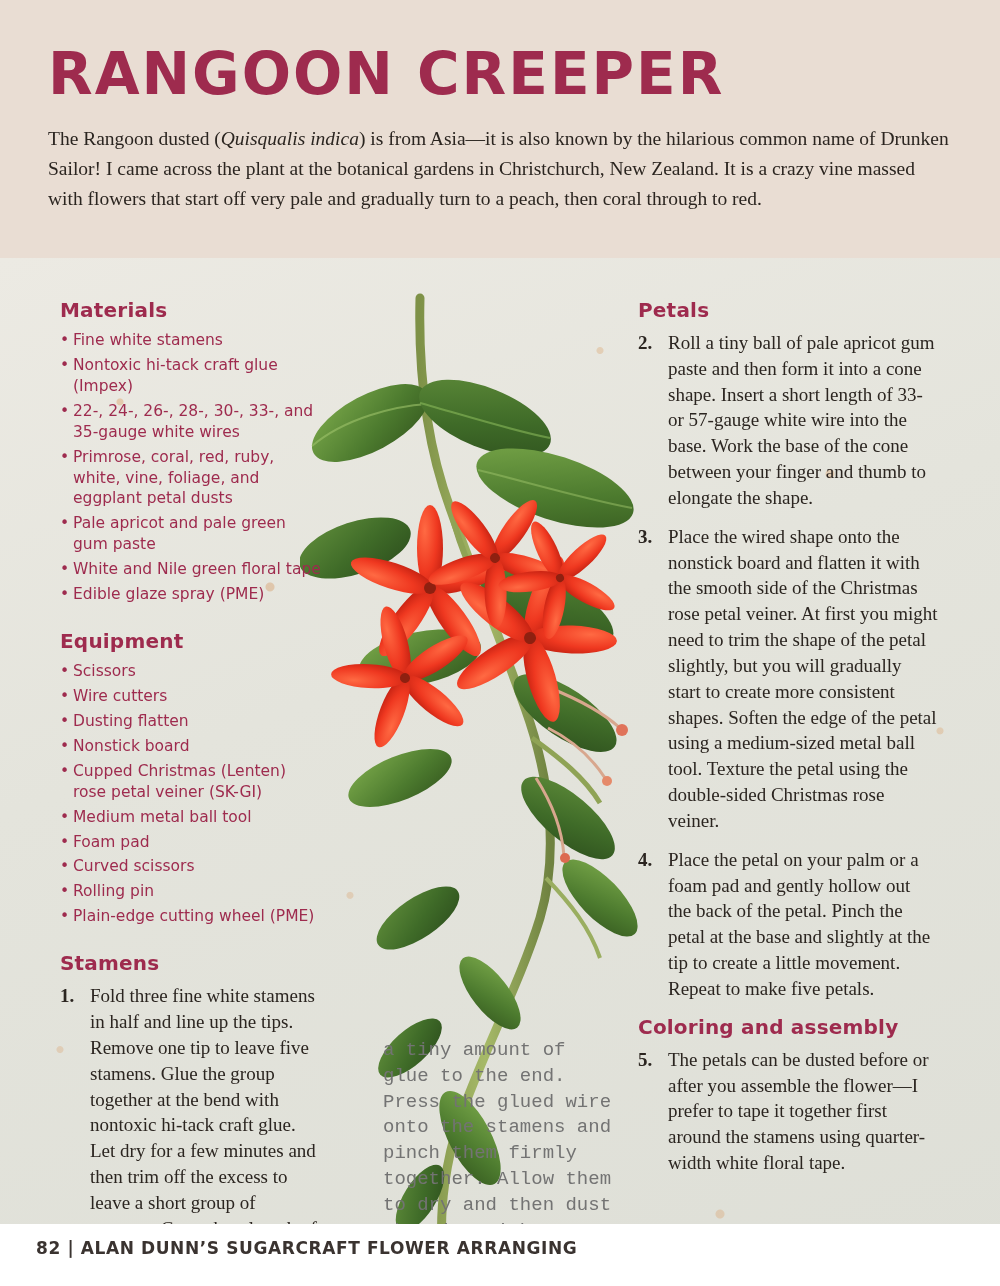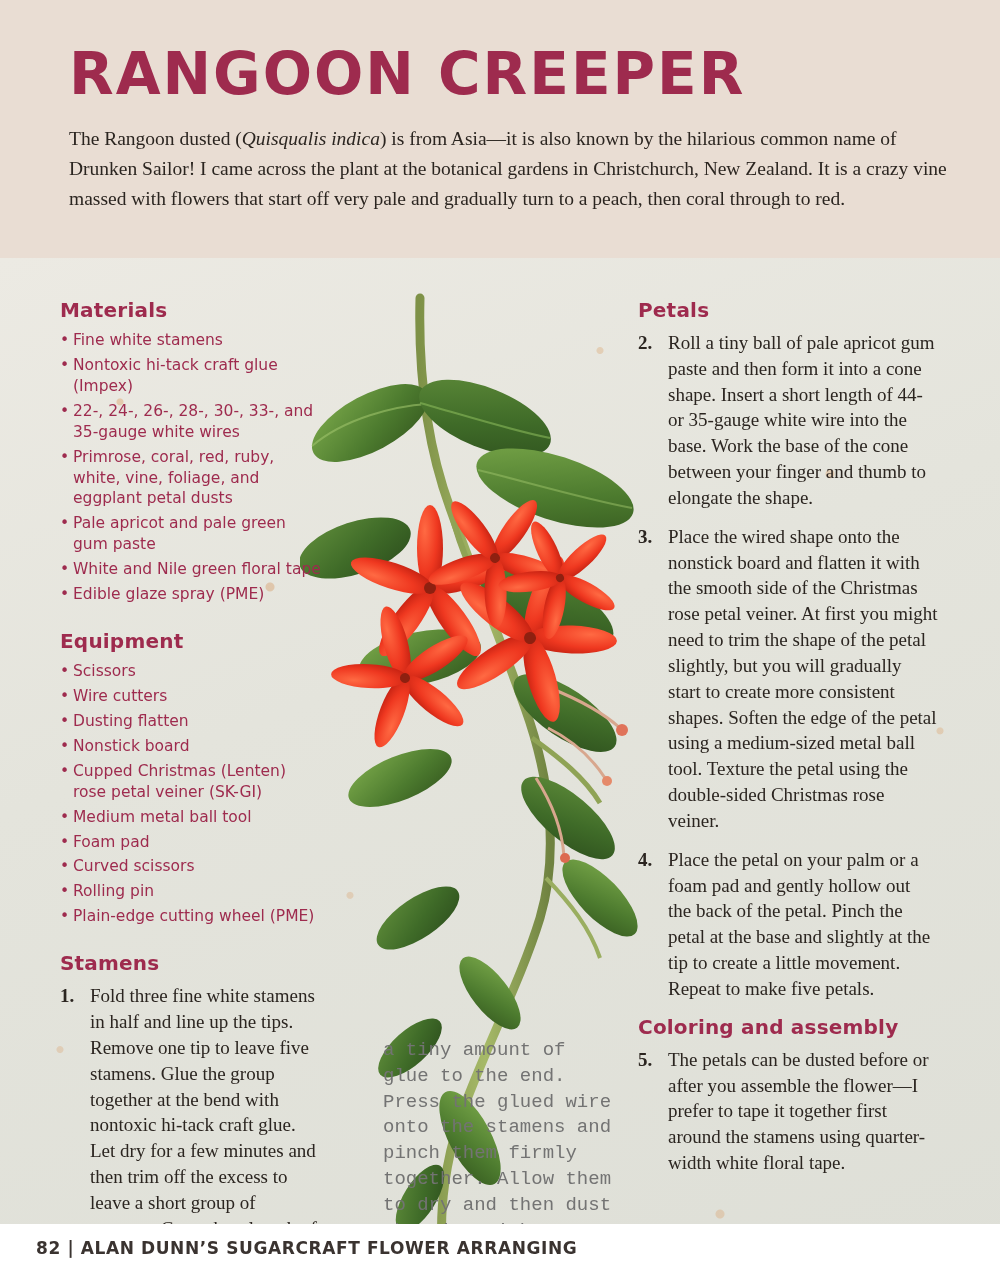--- a/index.html
+++ b/index.html
@@ -22,21 +22,21 @@
   }
 
   
   .header {
     position: absolute;
     left: 0; top: 0;
     width: 1000px;
     height: 258px;
     background: #e9ddd3;
     box-sizing: border-box;
-    padding: 44px 48px 0 69px;
+    padding: 44px 48px 0 48px;
   }
   .title {
     font-family: "DejaVu Sans", sans-serif;
     font-weight: 700;
     font-size: 58px;
     letter-spacing: 2px;
     color: #9e2b4e;
     line-height: 1.05;
     margin: 0 0 16px 0;
     white-space: nowrap;
@@ -357,21 +357,21 @@
 
     <div class="col col-mid">
       <div class="para">a tiny amount of glue to the end. Press the glued wire onto the stamens and pinch them firmly together. Allow them to dry and then dust the tips with primrose petal dust.</div>
     </div>
 
     <div class="col col-right">
       <h2 class="section">Petals</h2>
 
       <div class="step">
         <div class="step-num">2.</div>
-        <div class="step-text">Roll a tiny ball of pale apricot gum paste and then form it into a cone shape. Insert a short length of 44- or 35-gauge white wire into the base. Work the base of the cone between your finger and thumb to elongate the shape.</div>
+        <div class="step-text">Roll a tiny ball of pale apricot gum paste and then form it into a cone shape. Insert a short length of 33- or 57-gauge white wire into the base. Work the base of the cone between your finger and thumb to elongate the shape.</div>
       </div>
       <div class="step">
         <div class="step-num">3.</div>
         <div class="step-text">Place the wired shape onto the nonstick board and flatten it with the smooth side of the Christmas rose petal veiner. At first you might need to trim the shape of the petal slightly, but you will gradually start to create more consistent shapes. Soften the edge of the petal using a medium-sized metal ball tool. Texture the petal using the double-sided Christmas rose veiner.</div>
       </div>
       <div class="step">
         <div class="step-num">4.</div>
         <div class="step-text">Place the petal on your palm or a foam pad and gently hollow out the back of the petal. Pinch the petal at the base and slightly at the tip to create a little movement. Repeat to make five petals.</div>
       </div>
 

